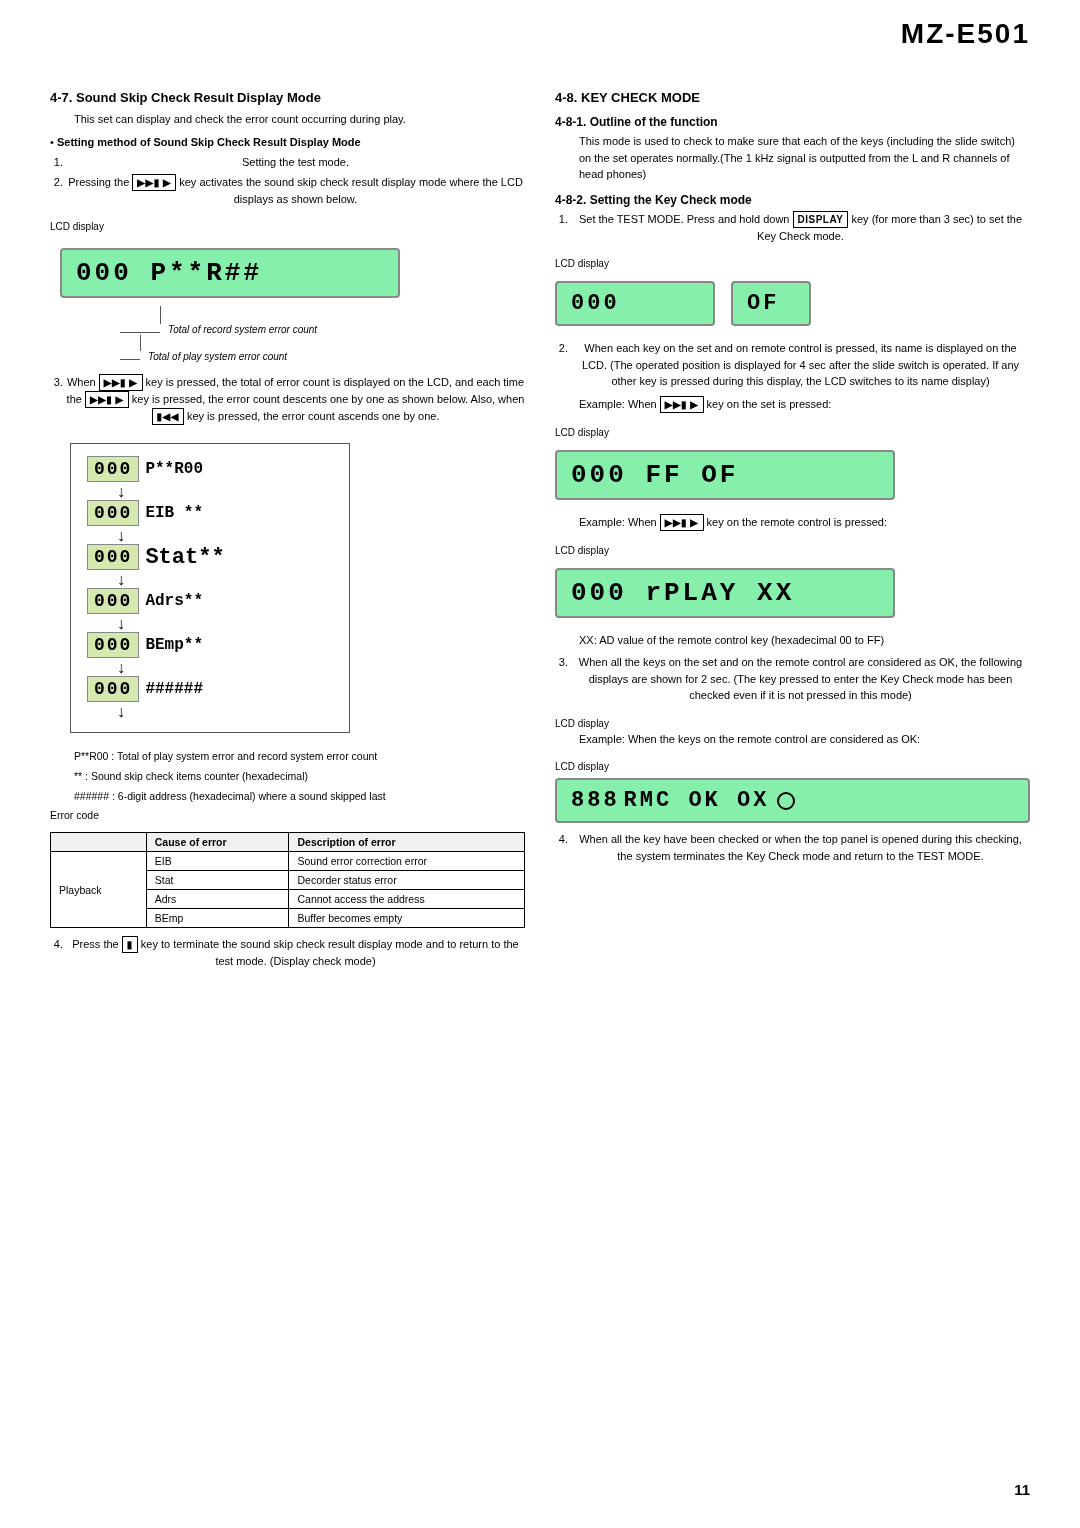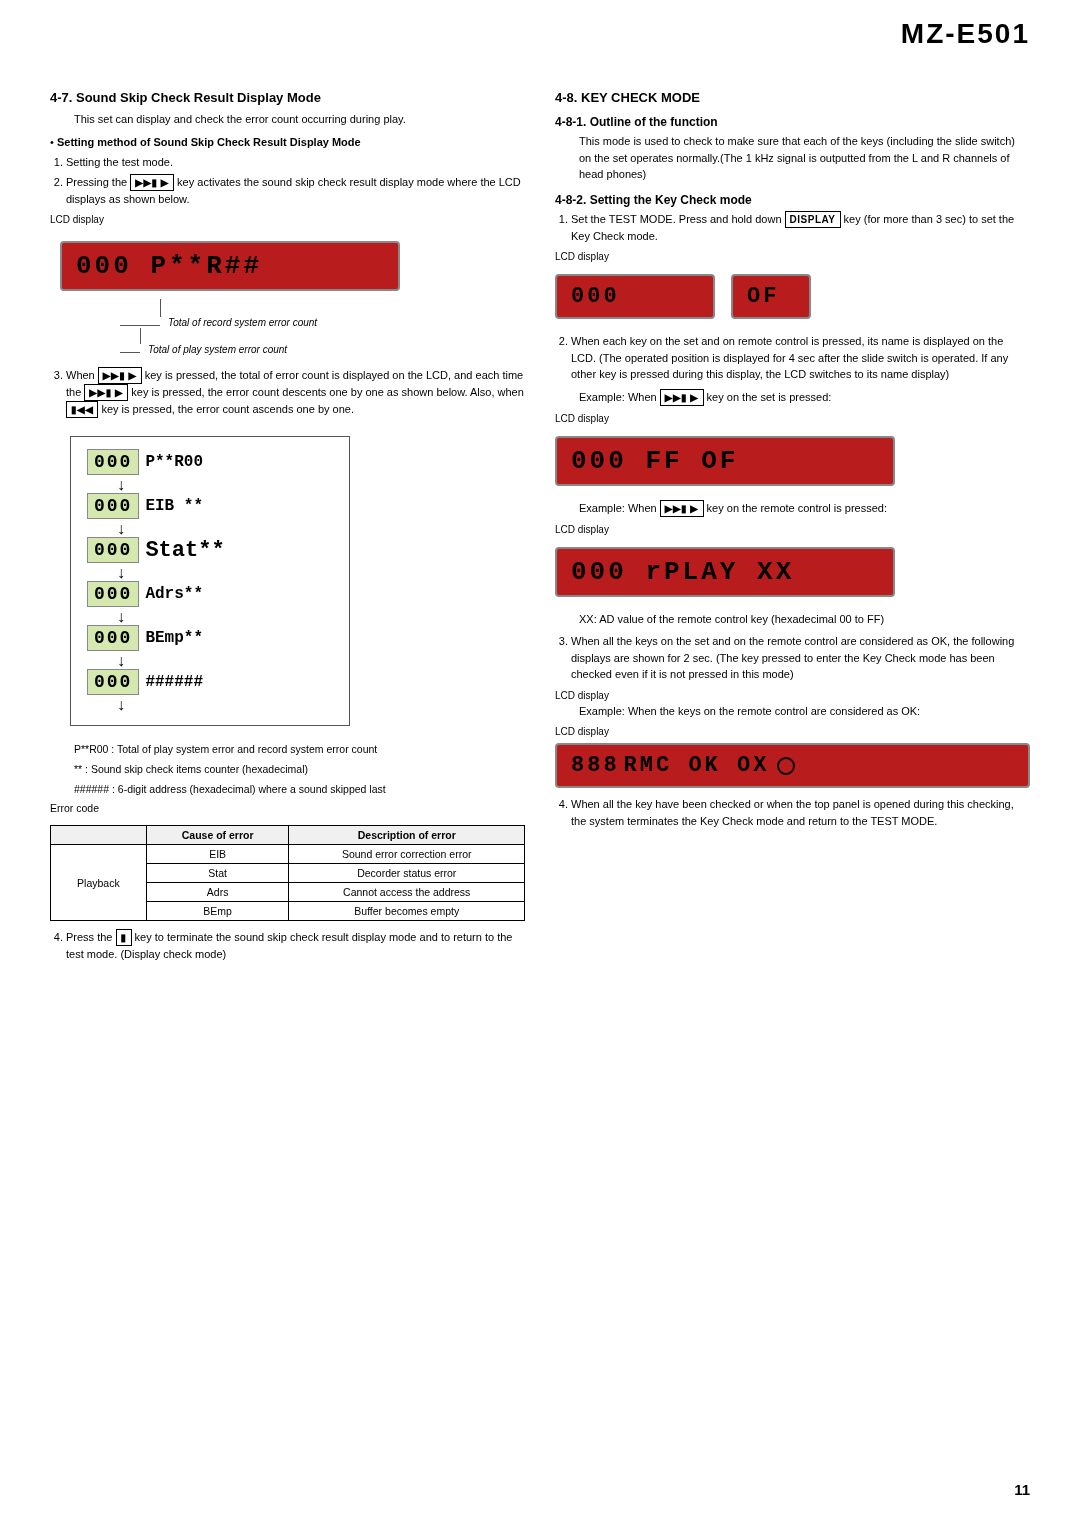--- a/index.html
+++ b/index.html
@@ -67,23 +67,24 @@
       content: "• ";
     }
     ol {
       padding-left: 16px;
       margin-bottom: 6px;
     }
     ol li {
       font-size: 11px;
       line-height: 1.5;
       margin-bottom: 3px;
+      text-align: center;
     }
     .lcd-display {
-      background: #b91c1c;
+      background: #86efac;
       border: 2px solid #888;
       border-radius: 4px;
       padding: 8px 14px;
       font-family: 'Courier New', monospace;
       font-size: 22px;
       font-weight: bold;
       display: inline-block;
       min-width: 220px;
       letter-spacing: 3px;
       margin: 6px 0;
@@ -93,21 +94,21 @@
       min-width: 340px;
       font-size: 26px;
     }
     .lcd-display.small {
       min-width: 200px;
       font-size: 22px;
     }
     .lcd-label {
       font-size: 10px;
       margin-bottom: 2px;
-      margin-top: 7px;
+      margin-top: 14px;
     }
     .lcd-wrapper {
       margin: 6px 0 8px 0;
     }
     .diagram-box {
       border: 1.5px solid #555;
       padding: 12px 16px;
       margin: 10px 0 8px 0;
       display: inline-block;
       background: #fff;
@@ -146,21 +147,21 @@
     }
     table.error-table {
       border-collapse: collapse;
       width: 100%;
       margin: 8px 0;
       font-size: 10.5px;
     }
     table.error-table th, table.error-table td {
       border: 1px solid #000;
       padding: 3px 8px;
-      text-align: center;
+      text-align: left;
     }
     table.error-table th {
       background: #f0f0f0;
       font-weight: bold;
     }
     .note-text {
       font-size: 10.5px;
       line-height: 1.5;
       margin-bottom: 4px;
     }

